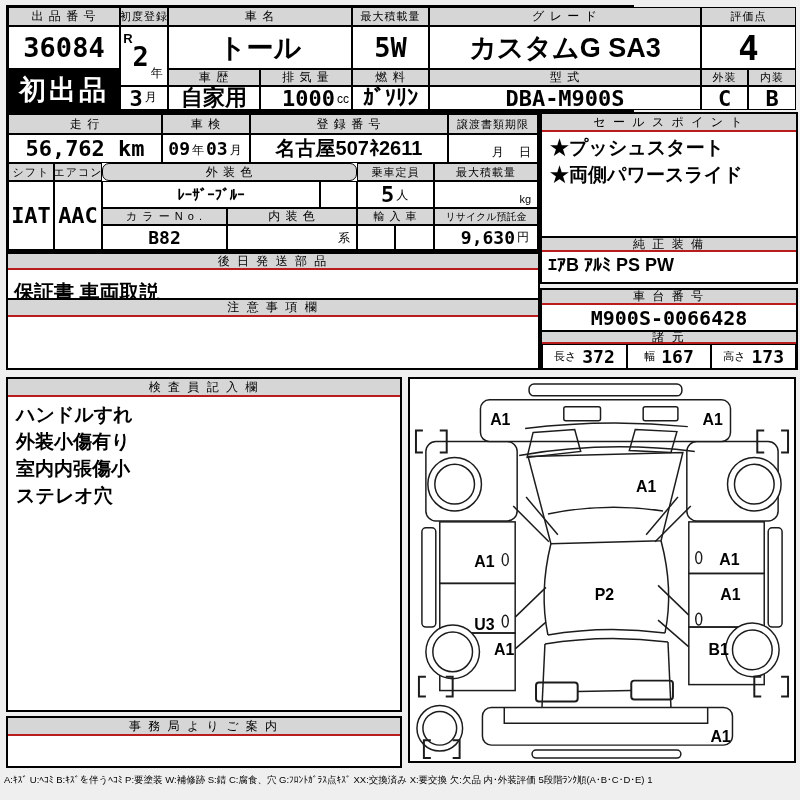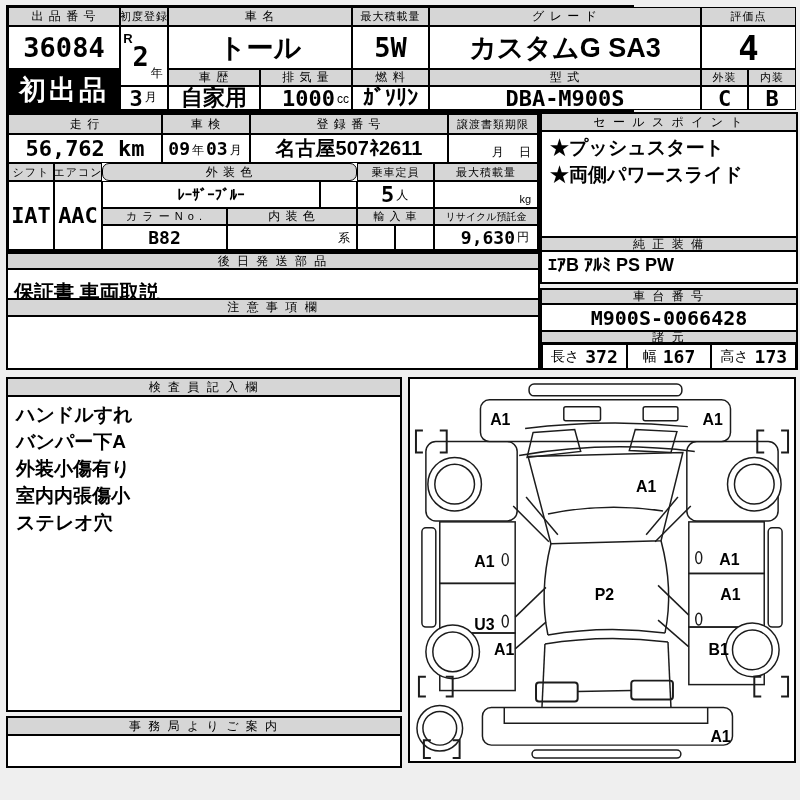--- a/index.html
+++ b/index.html
@@ -11,29 +11,29 @@
   .h{background:#d6d6d6;font-size:12px;font-weight:normal;letter-spacing:1px;}
   .hs{font-size:11px;}
   .mono{font-family:"DejaVu Sans Mono",monospace;}
   .v-xl{font-weight:bold;font-size:27px;}
   .v-lg{font-weight:bold;font-size:22px;}
   .v-md{font-weight:bold;font-size:18px;}
   .v-sm{font-weight:bold;font-size:15px;}
   .unit{font-size:12px;font-weight:normal;margin:0 2px;align-self:flex-end;padding-bottom:3px;}
   .blackbox{background:#000;color:#fff;font-weight:bold;font-size:27px;letter-spacing:3px;
             display:flex;align-items:center;justify-content:center;}
-  .bar{background:#d6d6d6;border-bottom:2px solid #000000;font-size:12px;letter-spacing:2px;
+  .bar{background:#d6d6d6;border-bottom:2px solid #b91c1c;font-size:12px;letter-spacing:2px;
        display:flex;align-items:center;justify-content:center;box-sizing:border-box;}
   .leftpad{justify-content:flex-start;padding-left:6px;}
   .rightpad{justify-content:flex-end;padding-right:6px;}
   .sales-item{font-weight:bold;font-size:19px;line-height:27px;padding-left:4px;white-space:nowrap;}
   .insp-line{font-weight:bold;font-size:19px;line-height:27px;white-space:nowrap;}
   .dims{display:grid;grid-template-columns:1fr 1fr 1fr;height:25px;}
   .dimcell{border:1px solid #000;box-sizing:border-box;display:flex;align-items:center;justify-content:center;gap:6px;}
-  .dimlabel{font-size:14px;}
+  .dimlabel{font-size:11px;}
   .dimval{font-weight:bold;font-size:18px;font-family:"DejaVu Sans Mono",monospace;}
   .era{font-size:13px;font-weight:bold;align-self:flex-start;padding-top:4px;}
   #legend{position:absolute;left:4px;top:774px;width:794px;font-size:9.5px;white-space:nowrap;
           overflow:hidden;color:#000;}
   svg .ln{stroke:#1c1c1c;stroke-width:1.5;fill:none;}
   svg .ln2{stroke:#1c1c1c;stroke-width:2;fill:none;}
   svg .wh{stroke:#1c1c1c;stroke-width:1.5;fill:#fff;}
   svg .fw{stroke:#1c1c1c;stroke-width:1.5;fill:#fff;}
   .dmark{font-family:"Liberation Sans",sans-serif;font-weight:bold;font-size:16px;fill:#000;text-anchor:middle;}
 </style>
@@ -172,21 +172,20 @@
         <span class="dimlabel">高さ</span>
           <span class="dimval">173</span>
       </div>
     </div>
   </div>
 
   <div class="block" style="left:6px;top:377px;width:396px;height:335px;">
     <div class="bar" style="height:18px;">検 査 員 記 入 欄</div>
     <div id="inspector-lines" style="padding:4px 8px;">
         <div class="insp-line">ハンドルすれ</div>
-        <div class="insp-line">バンパー下A</div>
         <div class="insp-line">外装小傷有り</div>
         <div class="insp-line">室内内張傷小</div>
         <div class="insp-line">ステレオ穴</div>
       </div>
   </div>
 
   <div class="block" style="left:6px;top:716px;width:396px;height:52px;">
     <div class="bar" style="height:18px;">事 務 局 よ り ご 案 内</div>
     <div style="height:30px;"></div>
   </div>
@@ -275,13 +274,14 @@
           <text x="75" y="253" class="dmark">U3</text>
           <text x="95" y="278" class="dmark">A1</text>
           <text x="322" y="187" class="dmark">A1</text>
           <text x="323" y="223" class="dmark">A1</text>
           <text x="311" y="278" class="dmark">B1</text>
           <text x="313" y="366" class="dmark">A1</text>
         </g>
     </svg>
   </div>
 
+  <div id="legend">A:ｷｽﾞ U:ﾍｺﾐ B:ｷｽﾞを伴うﾍｺﾐ P:要塗装 W:補修跡 S:錆 C:腐食、穴 G:ﾌﾛﾝﾄｶﾞﾗｽ点ｷｽﾞ XX:交換済み X:要交換 欠:欠品 内･外装評価 5段階ﾗﾝｸ順(A･B･C･D･E) 1</div>
 </div>
 
 </body></html>

